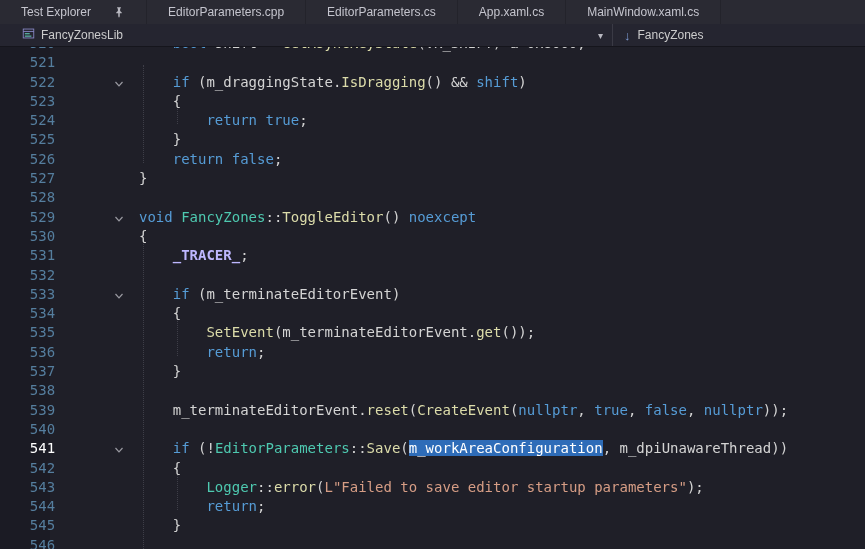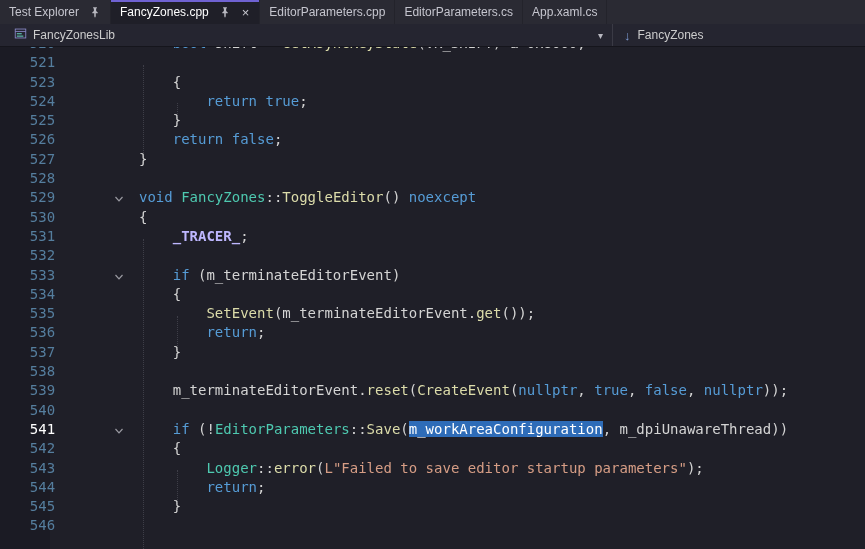--- a/index.html
+++ b/index.html
@@ -1,34 +1,34 @@
 <!DOCTYPE html>
 <html style="--c-accent: #6f62d2; --c-tab_strip_bg: #2a2a33; --c-tab_inactive_text: #c5c5ce; --c-tab_active_text: #ffffff; --c-navbar_bg: #252530; --c-navbar_text: #cccccc; --c-editor_bg: #1f1f28; --c-gutter_bg: #1b1b24; --c-line_number: #557e9e; --c-line_number_current: #ffffff; --c-selection_bg: #2e6cb8; --c-kw: #569cd6; --c-type: #4ec9b0; --c-fn: #dcdcaa; --c-macro: #beb7ff; --c-str: #d69d85; --c-plain: #d4d4d4; --c-guide: #3e3e48; --c-fold_icon: #9a9aa2; --c-member_arrow: #7d9bd4;"><head>
 <meta charset="utf-8">
 <style>
   *{box-sizing:border-box;}
   html,body{margin:0;padding:0;width:865px;height:549px;overflow:hidden;
     background:var(--c-editor_bg,#1f1f28);font-family:"Liberation Sans",sans-serif;}
 
   
   .tab-bar{display:flex;height:24px;background:var(--c-tab_strip_bg,#2a2a33);align-items:stretch;}
-  .tab{display:flex;align-items:center;padding:0 9px;font-size:12px;
+  .tab{display:flex;align-items:center;padding:0 21px;font-size:12px;
     color:var(--c-tab_inactive_text,#c5c5ce);border-right:1px solid #23232b;
-    position:relative;cursor:default;gap:10px;white-space:nowrap;}
+    position:relative;cursor:default;gap:22px;white-space:nowrap;}
   .tab.active{background:var(--c-editor_bg,#1f1f28);color:var(--c-tab_active_text,#fff);}
   .tab.active::before{content:"";position:absolute;top:0;left:0;right:0;height:2px;
     background:var(--c-accent,#6f62d2);}
   .tab .pin-wrap{display:flex;align-items:center;}
   .tab .close-icon{font-size:13px;line-height:1;color:#c8c8d0;padding:0 1px;}
 
   
   .nav-bar{display:flex;height:23px;background:var(--c-navbar_bg,#252530);align-items:center;
     border-bottom:1px solid #15151c;font-size:12px;color:var(--c-navbar_text,#ccc);}
   .combo{display:flex;align-items:center;height:100%;cursor:default;}
-  .combo.project{width:612px;padding-left:14px;gap:6px;}
+  .combo.project{width:612px;padding-left:22px;gap:6px;}
   .combo.project .chev{margin-left:auto;margin-right:9px;font-size:10px;color:#b8b8c0;}
   .vsep{width:1px;height:100%;background:#3a3a45;}
   .combo.member{flex:1;padding-left:11px;gap:7px;}
   .member-arrow{color:var(--c-member_arrow,#7d9bd4);font-size:13px;line-height:1;}
 
   
   .editor{position:relative;height:502px;overflow:hidden;background:var(--c-editor_bg,#1f1f28);}
   .gutter-bg{position:absolute;left:0;top:0;bottom:0;width:50px;background:var(--c-gutter_bg,#1b1b24);}
   .code-lines{position:absolute;top:-13px;left:0;right:0;
     font-family:"DejaVu Sans Mono","Liberation Mono",monospace;font-size:14px;}
@@ -53,37 +53,31 @@
 
   <div class="tab-bar">
       <div class="tab">
         <span>Test Explorer</span>
         <span class="pin-wrap">
           <svg width="12" height="12" viewBox="0 0 16 16">
             <path fill="#b8b8c0" d="M5.5 1.5h5v1.2l-1 .8v3.2l2.2 1.8v1.2H9v4l-1 1.8-1-1.8v-4H4.3v-1.2l2.2-1.8V3.5l-1-.8z"></path>
           </svg>
         </span>
       </div>
-      <div class="tab active">
-        <span>FancyZones.cpp</span>
-        <span class="pin-wrap">
-          <svg width="12" height="12" viewBox="0 0 16 16">
-            <path fill="#b8b8c0" d="M5.5 1.5h5v1.2l-1 .8v3.2l2.2 1.8v1.2H9v4l-1 1.8-1-1.8v-4H4.3v-1.2l2.2-1.8V3.5l-1-.8z"></path>
-          </svg>
-        </span>
-        <span class="close-icon">×</span>
-      </div>
       <div class="tab">
         <span>EditorParameters.cpp</span>
       </div>
       <div class="tab">
         <span>EditorParameters.cs</span>
       </div>
       <div class="tab">
         <span>App.xaml.cs</span>
+      </div>
+      <div class="tab">
+        <span>MainWindow.xaml.cs</span>
       </div>
     </div>
 
   <div class="nav-bar">
     <div class="combo project">
       <span class="proj-icon">
         <svg width="13" height="13" viewBox="0 0 16 16">
           <rect x="1.5" y="2.5" width="13" height="11" fill="none" stroke="#8f8fd0"></rect>
           <path d="M1.5 5.5 h13" stroke="#8f8fd0" fill="none"></path>
           <rect x="3.5" y="7.5" width="6" height="1.5" fill="#5cb8a8"></rect>
@@ -98,20 +92,23 @@
       <span class="member-arrow">↓</span>
       <span>FancyZones</span>
     </div>
   </div>
 
   <div class="editor">
     <div class="gutter-bg"></div>
     <div class="code-lines">
         <div class="row"><div class="ln">520</div><div class="fold"></div><div class="code"><span>    </span><span class="kw">bool</span><span> shift = </span><span class="fn">GetAsyncKeyState</span><span>(VK_SHIFT) &amp; 0x8000;</span></div></div>
         <div class="row"><div class="ln">521</div><div class="fold"></div><div class="code"></div></div>
+        <div class="row"><div class="ln">522</div><div class="fold"><svg width="12" height="12" viewBox="0 0 12 12">
+              <path d="M2.5 4 6 7.8 9.5 4" stroke="currentColor" stroke-width="1.2" fill="none"></path>
+            </svg></div><div class="code"><span>    </span><span class="kw">if</span><span> (</span><span>m_draggingState</span><span>.</span><span class="fn">IsDragging</span><span>() &amp;&amp; </span><span class="kw">shift</span><span>)</span></div></div>
         <div class="row"><div class="ln">523</div><div class="fold"></div><div class="code"><span>    {</span></div></div>
         <div class="row"><div class="ln">524</div><div class="fold"></div><div class="code"><span>        </span><span class="kw">return</span><span> </span><span class="kw">true</span><span>;</span></div></div>
         <div class="row"><div class="ln">525</div><div class="fold"></div><div class="code"><span>    }</span></div></div>
         <div class="row"><div class="ln">526</div><div class="fold"></div><div class="code"><span>    </span><span class="kw">return</span><span> </span><span class="kw">false</span><span>;</span></div></div>
         <div class="row"><div class="ln">527</div><div class="fold"></div><div class="code"><span>}</span></div></div>
         <div class="row"><div class="ln">528</div><div class="fold"></div><div class="code"></div></div>
         <div class="row"><div class="ln">529</div><div class="fold"><svg width="12" height="12" viewBox="0 0 12 12">
               <path d="M2.5 4 6 7.8 9.5 4" stroke="currentColor" stroke-width="1.2" fill="none"></path>
             </svg></div><div class="code"><span class="kw">void</span><span> </span><span class="type">FancyZones</span><span>::</span><span class="fn">ToggleEditor</span><span>() </span><span class="kw">noexcept</span></div></div>
         <div class="row"><div class="ln">530</div><div class="fold"></div><div class="code"><span>{</span></div></div>

